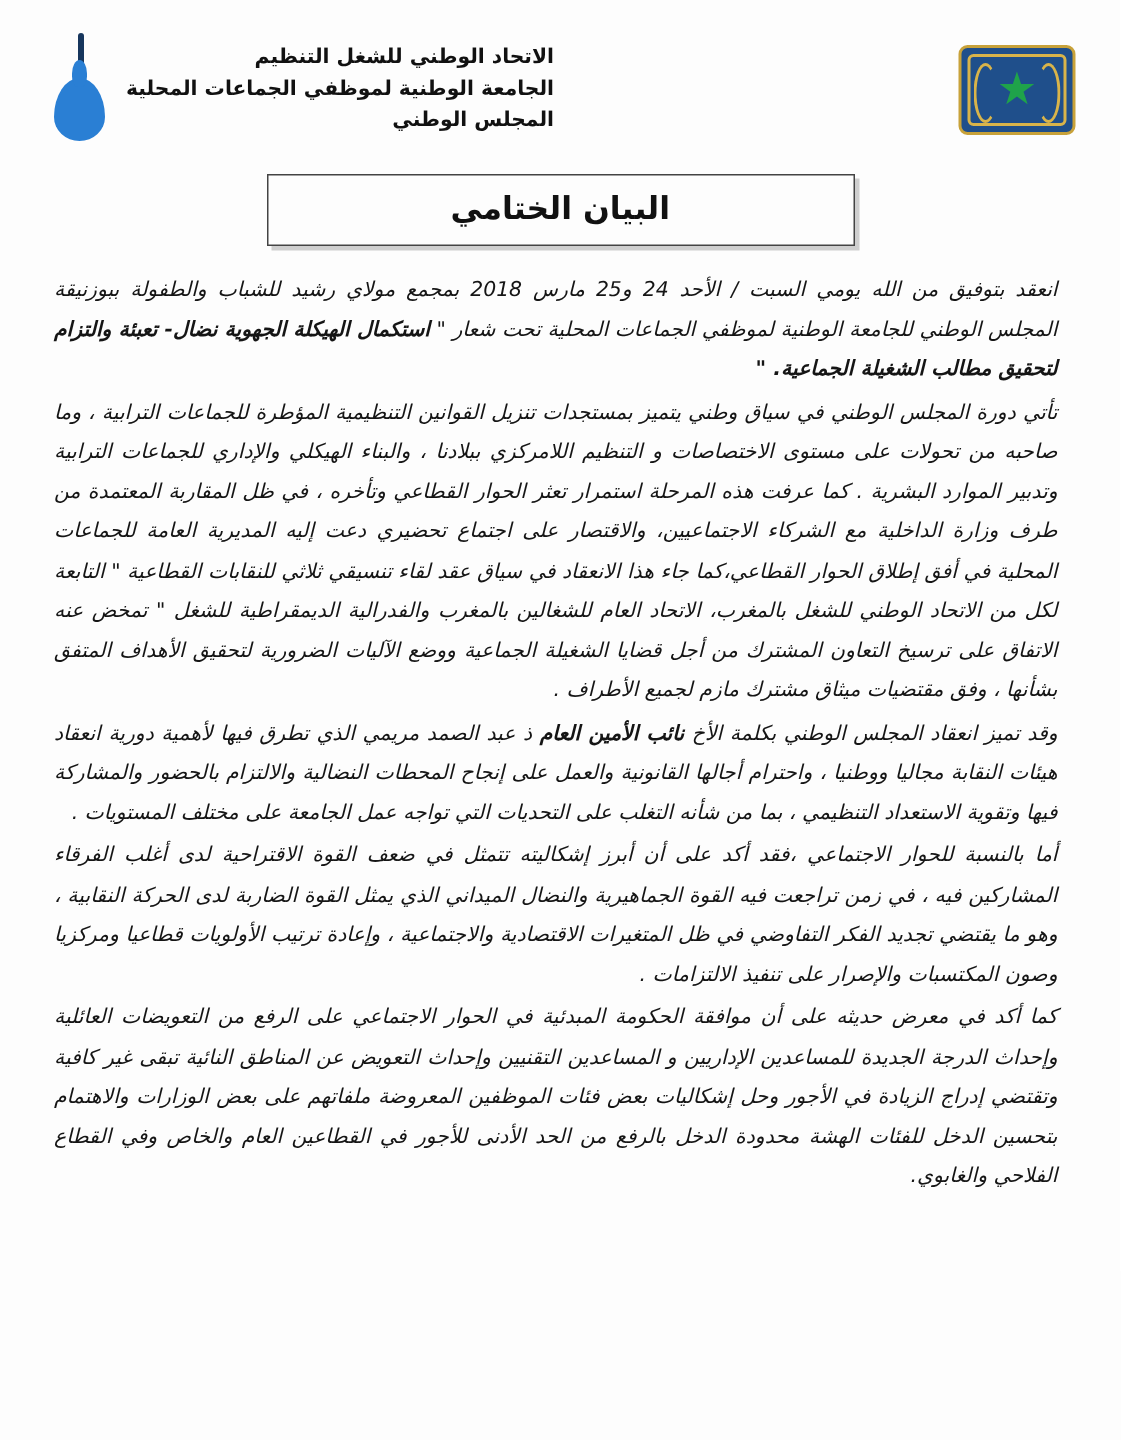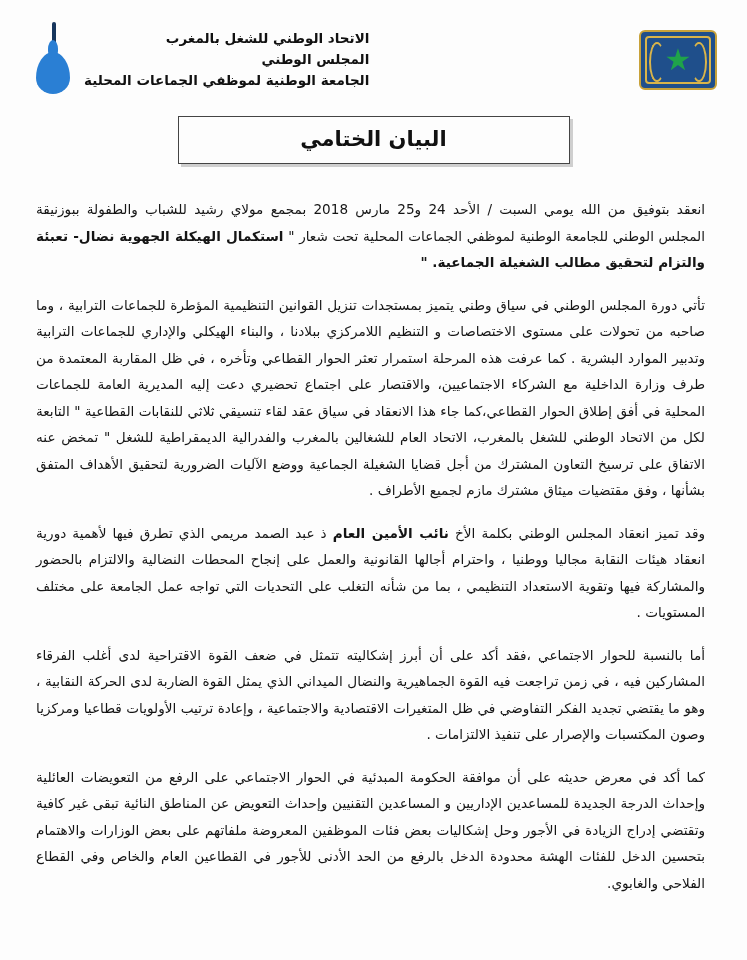--- a/index.html
+++ b/index.html
@@ -148,23 +148,24 @@
   
   .body-text {
     padding: 16px 42px 0 36px;
     box-sizing: border-box;
     text-align: justify;
     font-size: 13.6px;
     line-height: 1.95;
     color: #151515;
   }
   .body-text p {
-    margin: 16px 0 2px 0;
+    margin: 0 0 2px 0;
     text-align: justify;
     text-justify: inter-word;
+    font-style: italic;
   }
   .bold-phrase { font-weight: bold; }
 </style>
 </head>
 <body>
 
 <div class="page">
 
   <div class="header">
 
@@ -174,23 +175,23 @@
       <div class="wreath-r"></div>
       <div class="star">★</div>
     </div>
 
     <div class="header-right">
       <div class="drop-logo">
         <div class="stem"></div>
         <div class="drop"></div>
       </div>
       <div class="org-lines">
-        <div>الاتحاد الوطني للشغل بالمغرب</div>
+        <div>الاتحاد الوطني للشغل التنظيم</div>
+        <div>الجامعة الوطنية لموظفي الجماعات المحلية</div>
         <div>المجلس الوطني</div>
-        <div>الجامعة الوطنية لموظفي الجماعات المحلية</div>
       </div>
     </div>
 
   </div>
 
   <div class="title-wrap">
     <div class="title-box">
       <span class="title-text">البيان الختامي</span>
     </div>
   </div>

